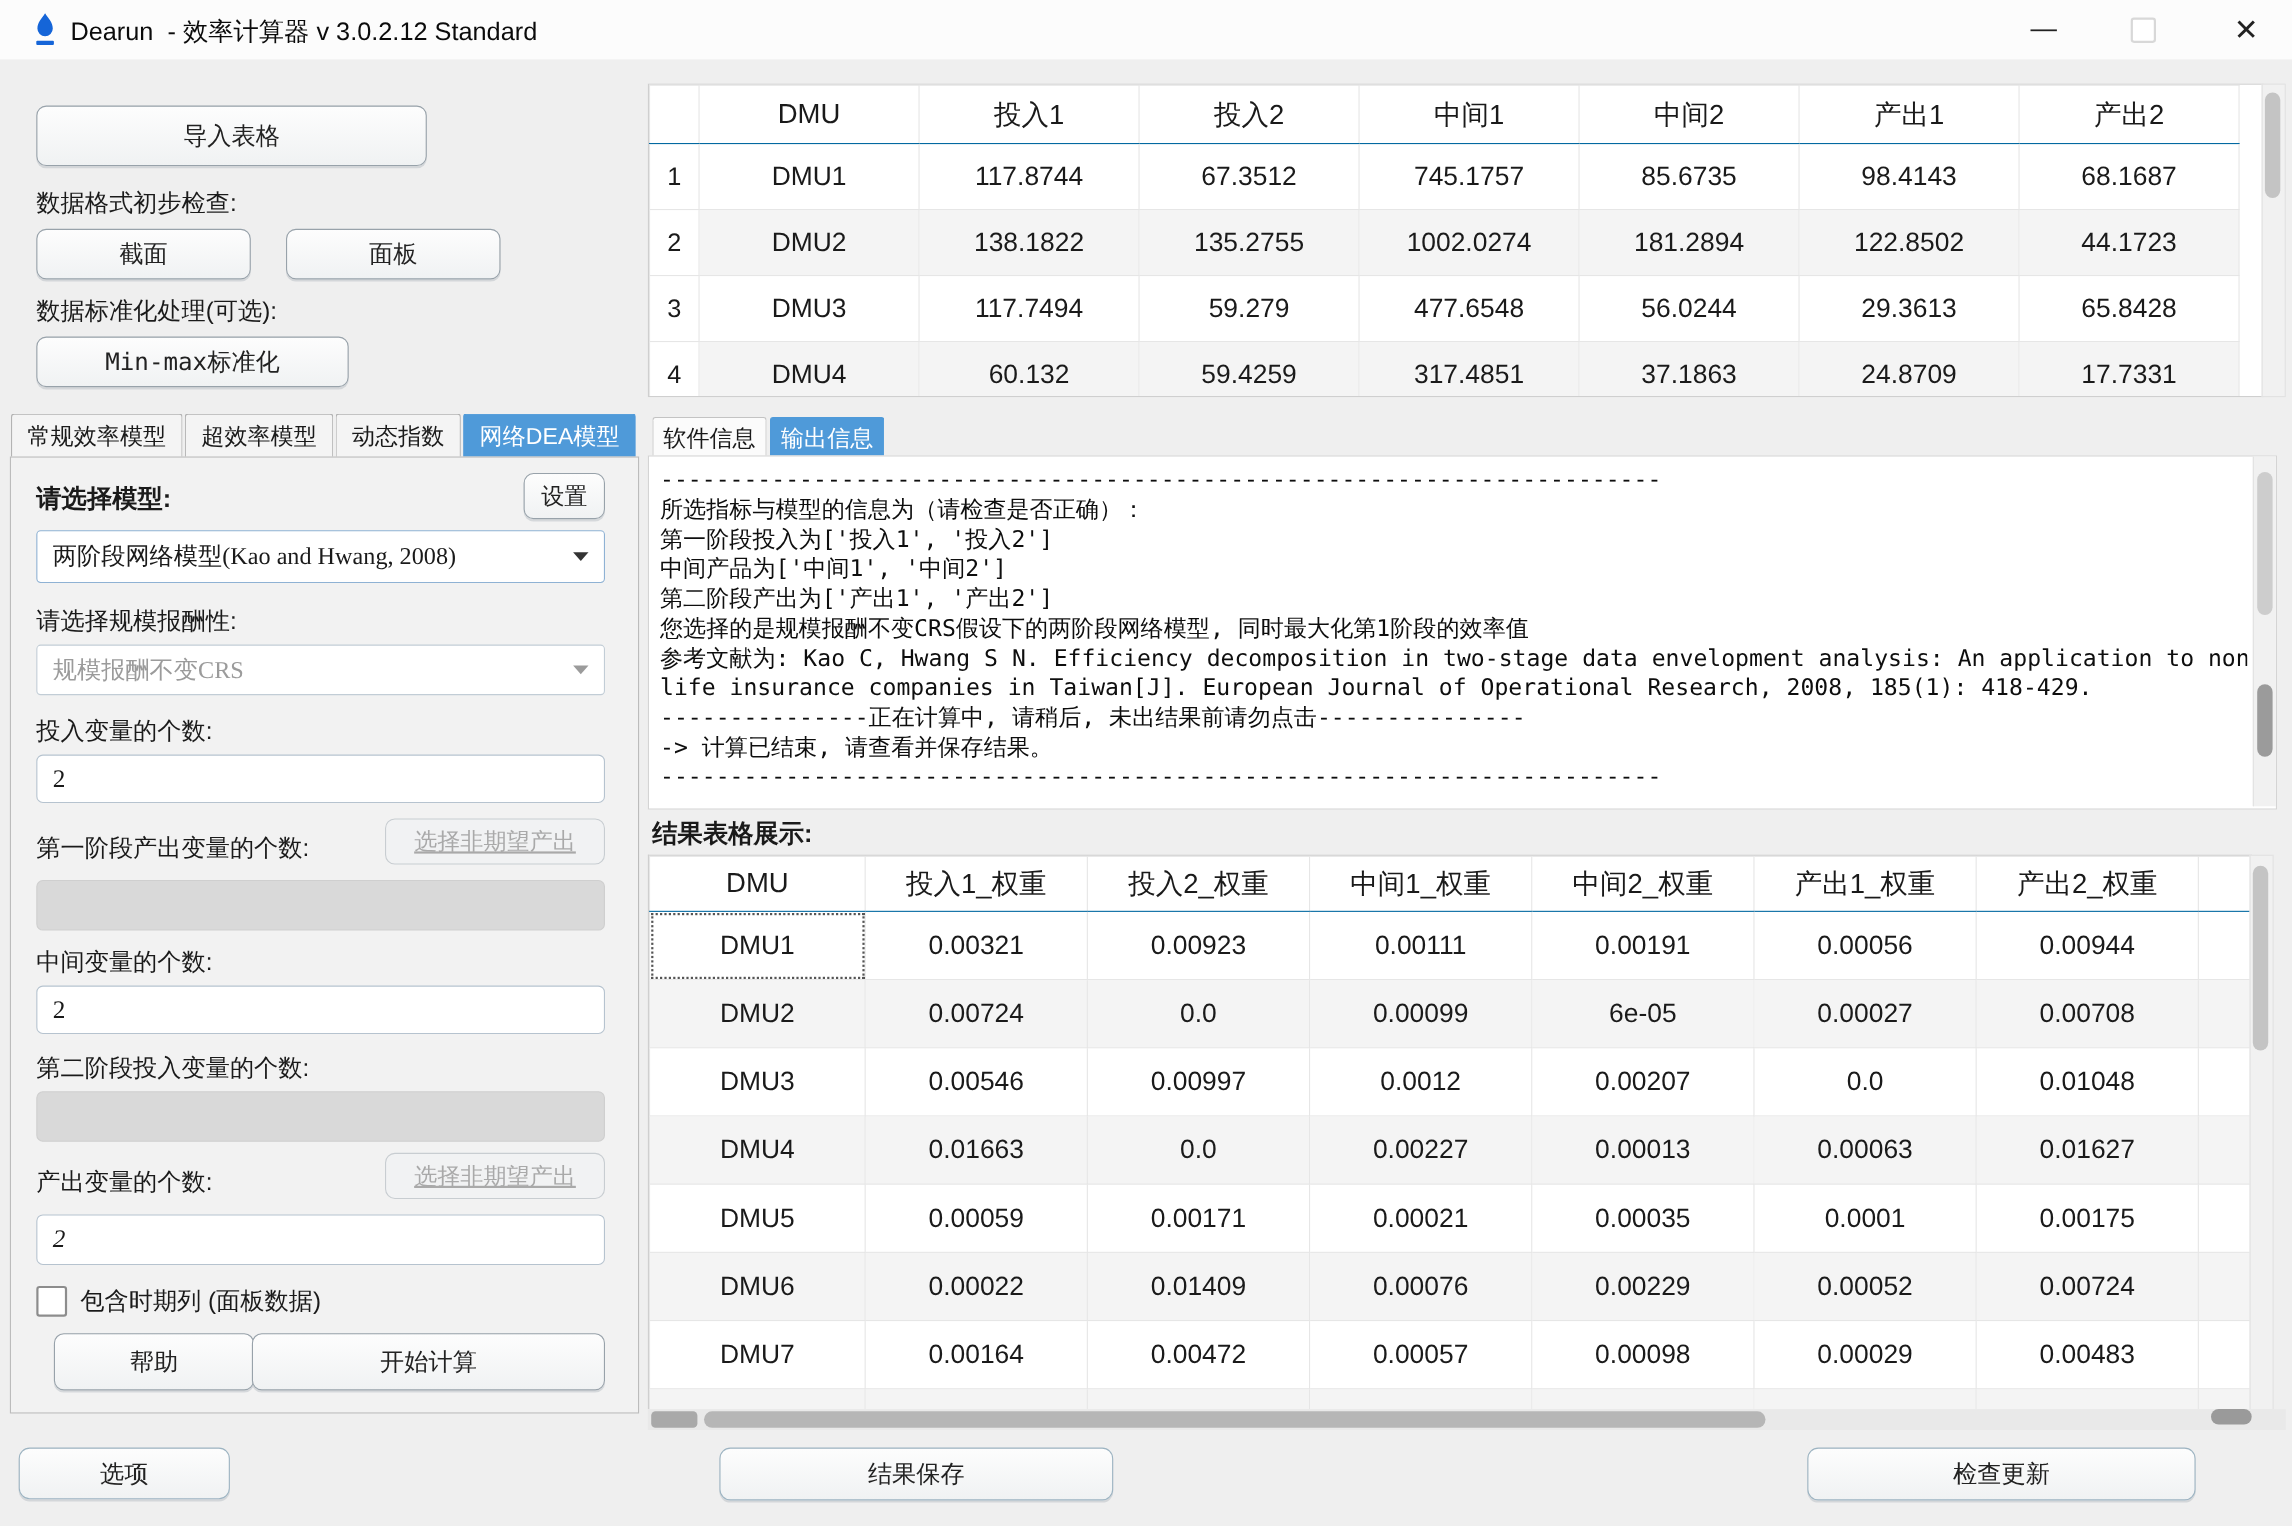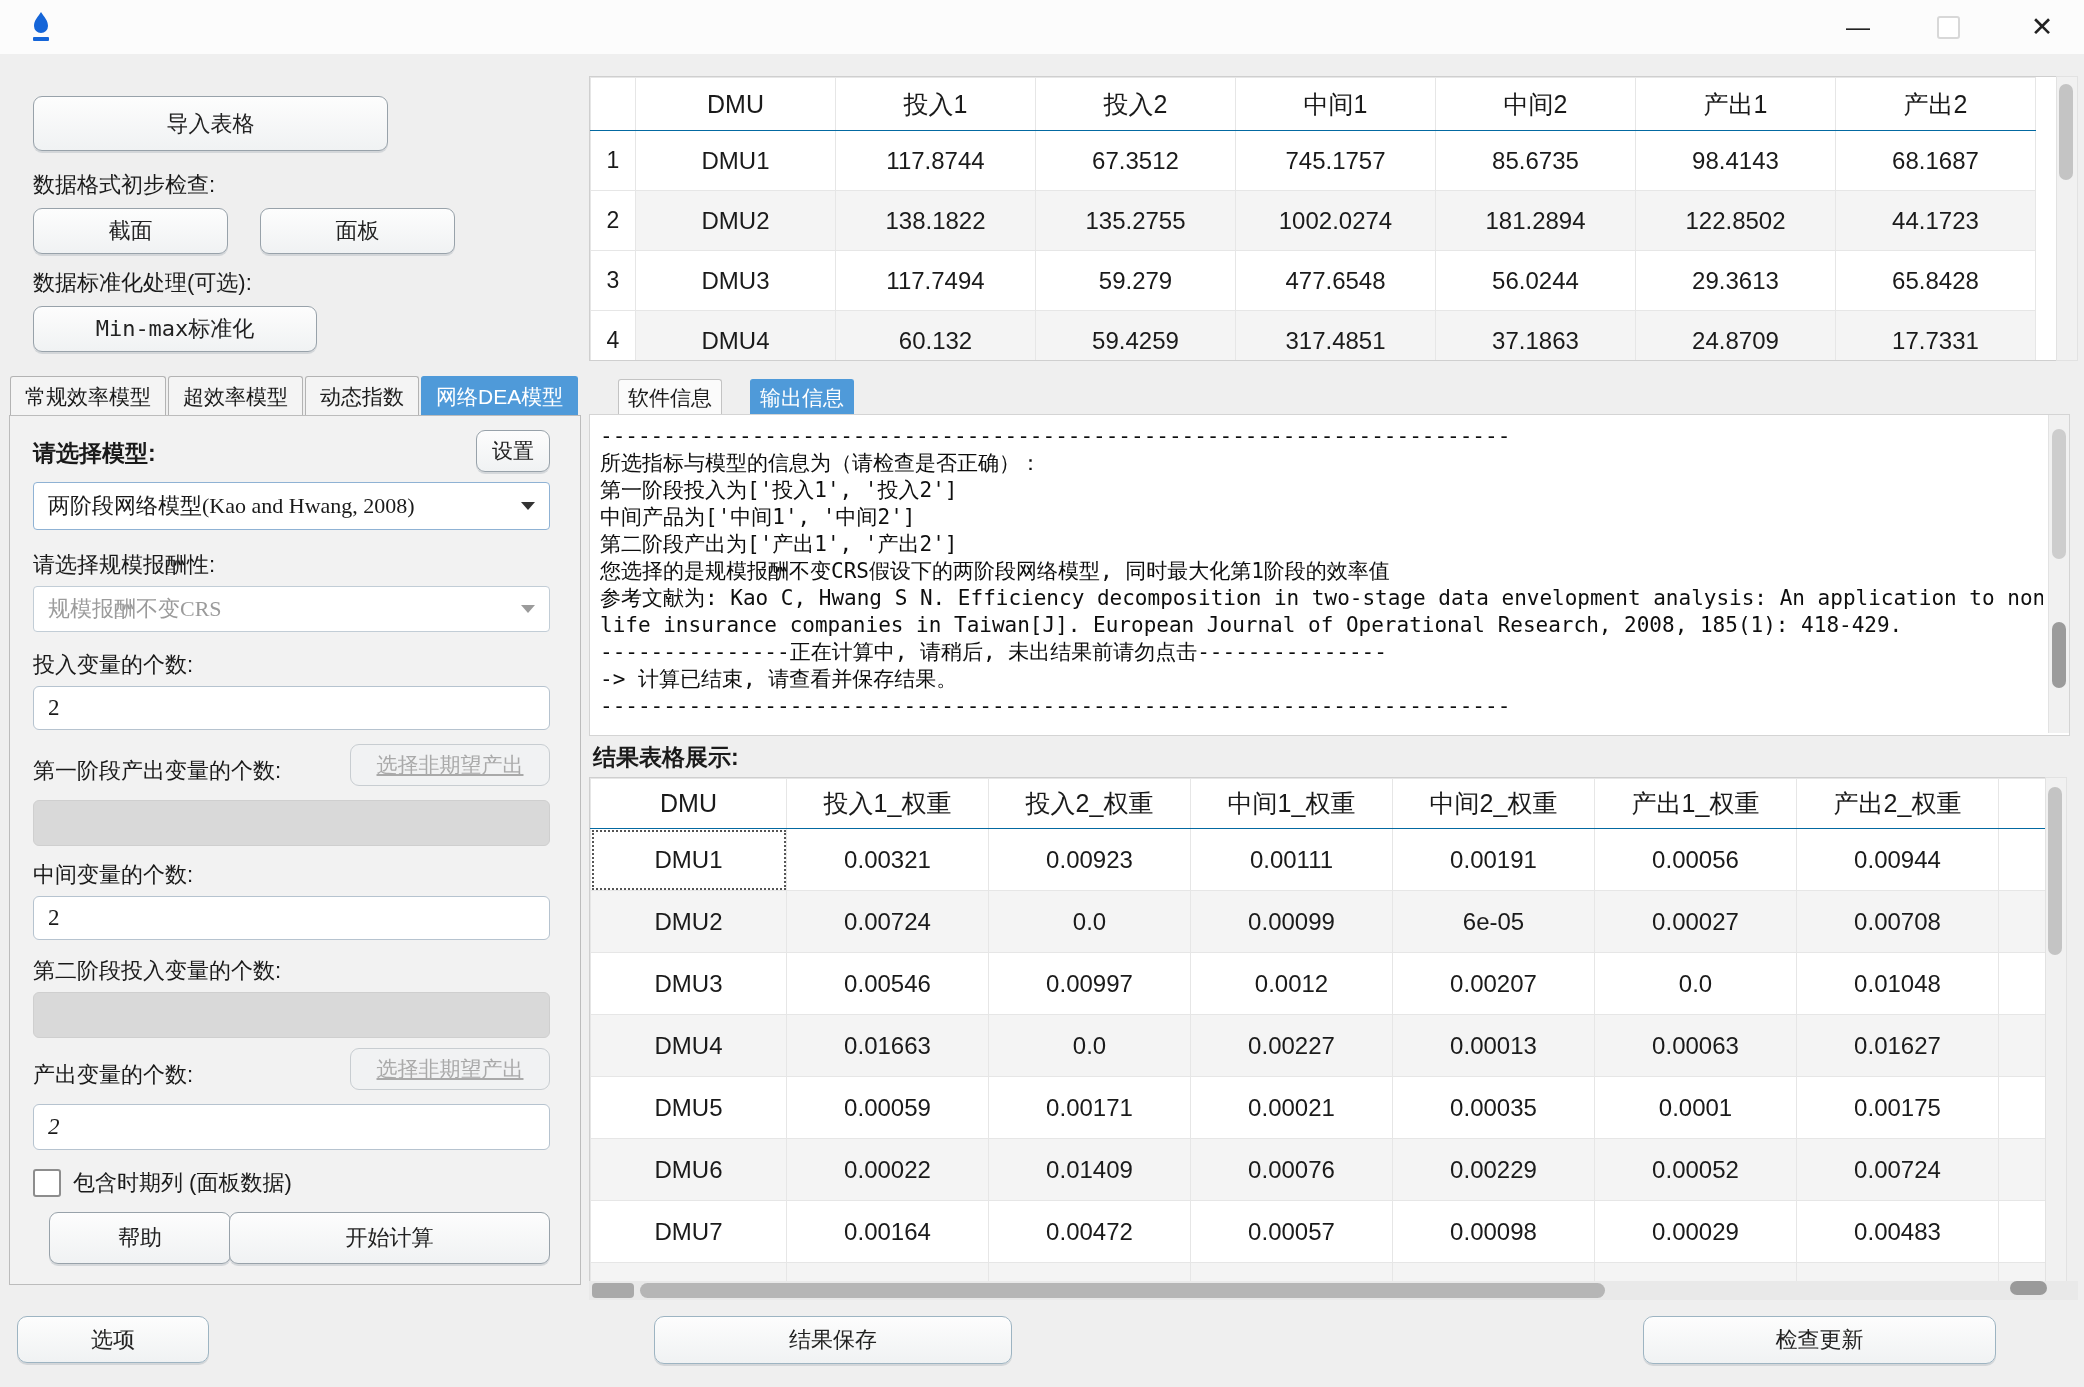--- a/index.html
+++ b/index.html
@@ -94,39 +94,40 @@
   #res-vscroll{left:2045px;top:777px;width:20px;height:503px;}
   #res-vthumb{left:2048px;top:787px;width:14px;height:168px;}
   #hscroll{left:589px;top:1281px;width:1489px;height:19px;background:#e9e9e9;}
   #h-left{left:592px;top:1283px;width:42px;height:15px;background:#a9a9a9;border-radius:4px;}
   #h-thumb{left:640px;top:1283px;width:965px;height:15px;background:#b6b6b6;border-radius:8px;}
   #h-right{left:2010px;top:1281px;width:37px;height:14px;background:#9a9a9a;border-radius:7px;}
   
   #info-tabs{left:593px;top:379px;height:36px;display:flex;}
   .itab{height:35px;display:flex;align-items:center;padding:0 9px;font-size:21px;
         border:1px solid #c3c3c3;border-bottom:none;background:#fbfbfb;margin-right:3px;
-        border-radius:3px 3px 0 0;margin-left:25px;}
+        border-radius:3px 3px 0 0;}
   .itab.sel{background:#4f9ad9;color:#fff;border-color:#4f9ad9;}
   #output-wrap{left:589px;top:414px;width:1479px;height:320px;background:#fff;border:1px solid #d4d4d4;}
   #output-pre{position:absolute;left:10px;top:8px;right:26px;bottom:0;margin:0;
               font-family:"DejaVu Sans Mono",monospace;font-size:21px;line-height:27px;
               color:#0e0e0e;white-space:pre;overflow:hidden;}
   #out-vscroll{position:absolute;right:0;top:0;width:20px;height:318px;background:#f1f1f1;border-left:1px solid #e2e2e2;}
   #out-vthumb1{position:absolute;right:3px;top:14px;width:14px;height:130px;background:#cdcdcd;border-radius:7px;}
   #out-vthumb2{position:absolute;right:3px;top:207px;width:14px;height:66px;background:#9b9b9b;border-radius:7px;}
   #results-label{left:593px;top:742px;}
 </style>
 </head>
 <body>
 
 <div class="abs titlebar">
   <svg class="abs app-icon" viewBox="0 0 26 32">
     <path d="M13 1 C16 6 20 9 20 15 A7 7 0 1 1 6 15 C6 9 10 6 13 1 Z" fill="#1565d8"></path>
     <rect x="5" y="26" width="16" height="4" rx="1" fill="#1565d8"></rect>
   </svg>
+  <div class="abs title-text">Dearun  - 效率计算器 v 3.0.2.12 Standard</div>
   <div class="abs winbtn win-min">
     <span>—</span>
   </div>
   <div class="abs winbtn win-max">
     <span class="max-glyph"></span>
   </div>
   <div class="abs winbtn win-close">
     <span>✕</span>
   </div>
 </div>

